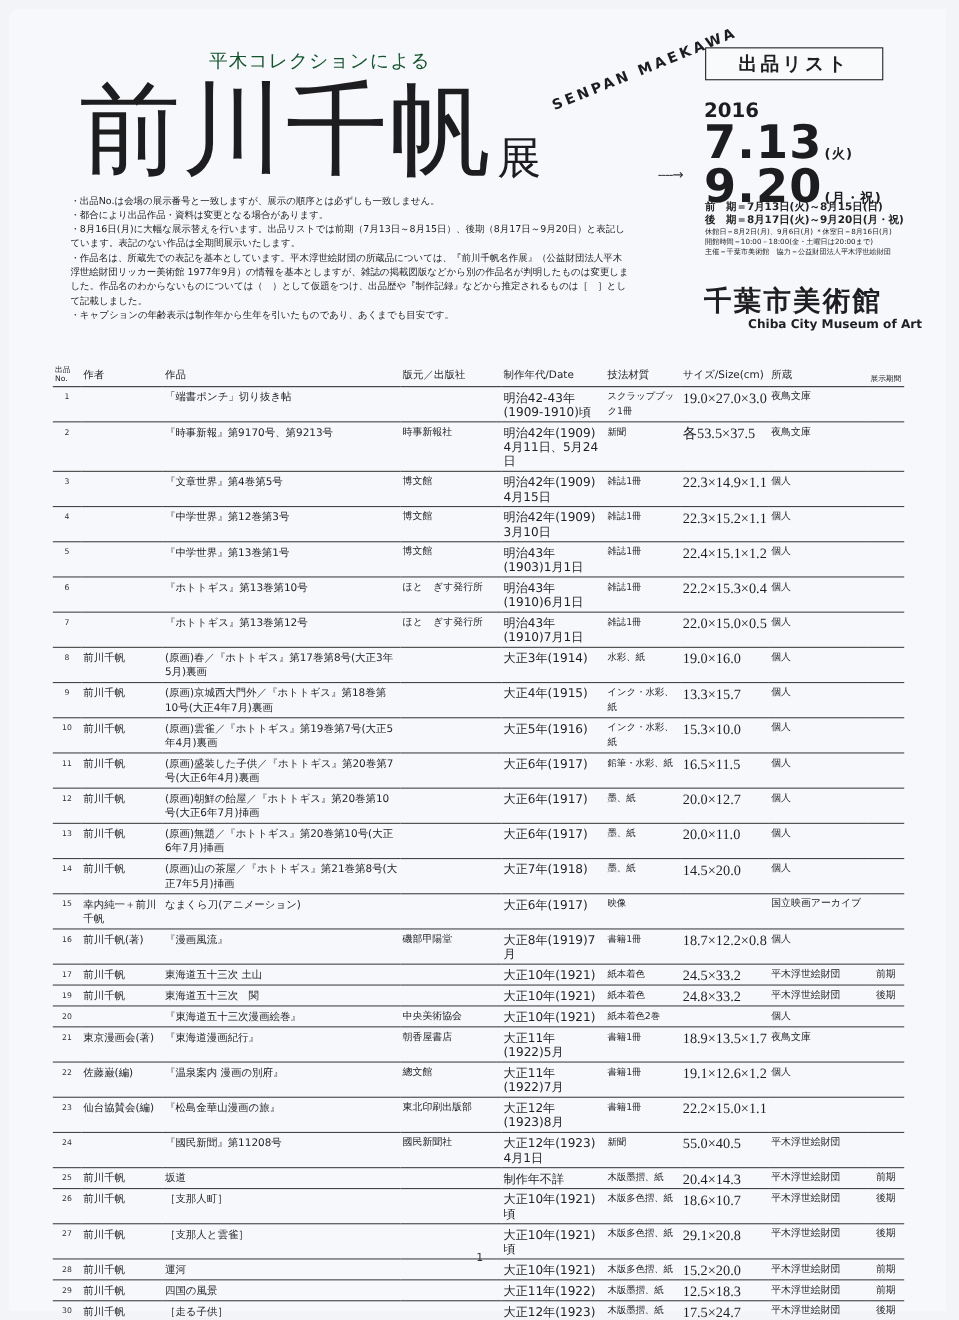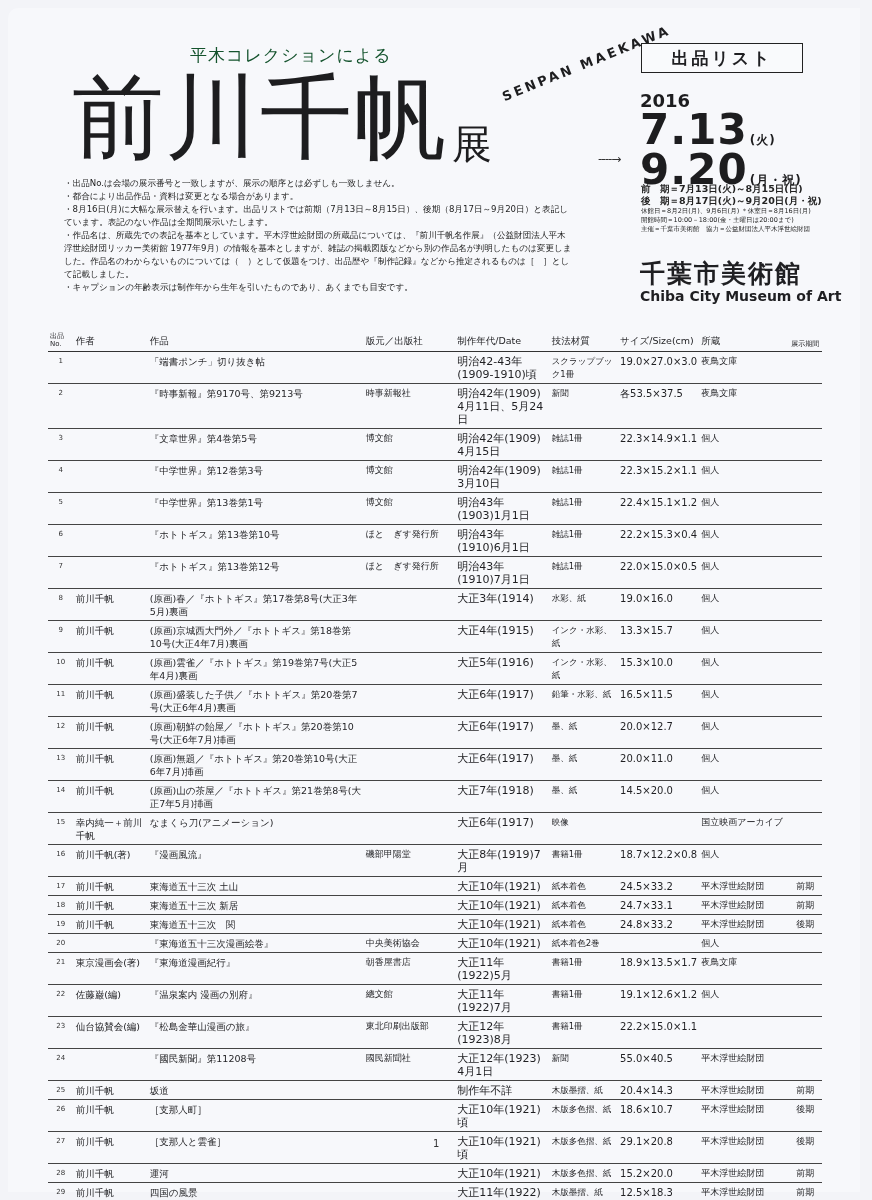--- a/index.html
+++ b/index.html
@@ -35,21 +35,21 @@
   .dates { position: absolute; left: 640px; top: 92px; color: #1d1d1f; }
   .dates .year { font-size: 18px; font-weight: bold; line-height: 1; }
   .dates .big { font-size: 42px; font-weight: bold; line-height: 0.95; letter-spacing: 1px; }
   .dates .dow { font-size: 12px; font-weight: bold; margin-left: 2px; }
   .dates .arrow { position: absolute; left: -42px; top: 60px; font-size: 12px; color: #333; letter-spacing: -1px; }
   .period { position: absolute; left: 641px; top: 183px; font-size: 8.5px; line-height: 11px; color: #222; }
   .period .lg { font-size: 9.5px; font-weight: bold; line-height: 12px; }
   .period .sm { font-size: 6.5px; line-height: 9px; }
   .museum { position: absolute; left: 640px; top: 260px; }
   .museum .ja { font-size: 25px; font-weight: bold; letter-spacing: 2px; line-height: 1.1; }
-  .museum .en { font-size: 14px; font-weight: bold; line-height: 1.2; }
+  .museum .en { font-size: 11px; font-weight: bold; line-height: 1.2; margin-left: 40px; }
   .notes {
     position: absolute; left: 64px; top: 177px; width: 510px; font-size: 8.6px; line-height: 13px; color: #222;
   }
   .notes p { margin: 0; }
   table.works {
     position: absolute; left: 48px; top: 330px; width: 774px; border-collapse: collapse;
     font-size: 9px; color: #1f1f22;
   }
   table.works th {
     font-weight: normal; text-align: left; vertical-align: bottom; padding: 2px 2px 3px;
@@ -59,21 +59,21 @@
   table.works th.term { font-size: 7px; line-height: 8px; text-align: center; }
   table.works td {
     vertical-align: top; padding: 3px 2px 2px; border-bottom: 1.3px solid #444; line-height: 13px;
   }
   td.c-no { font-size: 7px; color: #333; text-align: center; width: 22px; }
   td.c-artist { width: 72px; font-size: 9.5px; }
   td.c-title { width: 218px; font-size: 9.5px; }
   td.c-pub { width: 90px; }
   td.c-date { width: 92px; font-size: 11px; }
   td.c-tech { width: 66px; font-size: 8.5px; }
-  td.c-size { width: 66px; font-size: 10px; }
+  td.c-size { width: 66px; font-size: 13px; font-family: Liberation Serif, serif; }
   td.c-owner { width: 88px; }
   td.c-term { width: 30px; text-align: center; }
   .page-num { position: absolute; left: 433px; top: 1138px; font-size: 10px; color: #333; }
 </style>
 </head>
 <body>
 
 <div class="page"></div>
 
 <div class="subtitle">平木コレクションによる</div>
@@ -306,31 +306,20 @@
         <td class="c-artist">前川千帆</td>
         <td class="c-title">東海道五十三次 土山</td>
         <td class="c-pub"></td>
         <td class="c-date">大正10年(1921)</td>
         <td class="c-tech">紙本着色</td>
         <td class="c-size">24.5×33.2</td>
         <td class="c-owner">平木浮世絵財団</td>
         <td class="c-term">前期</td>
       </tr>
       <tr>
-        <td class="c-no">18</td>
-        <td class="c-artist">前川千帆</td>
-        <td class="c-title">東海道五十三次 新居</td>
-        <td class="c-pub"></td>
-        <td class="c-date">大正10年(1921)</td>
-        <td class="c-tech">紙本着色</td>
-        <td class="c-size">24.7×33.1</td>
-        <td class="c-owner">平木浮世絵財団</td>
-        <td class="c-term">前期</td>
-      </tr>
-      <tr>
         <td class="c-no">19</td>
         <td class="c-artist">前川千帆</td>
         <td class="c-title">東海道五十三次　関</td>
         <td class="c-pub"></td>
         <td class="c-date">大正10年(1921)</td>
         <td class="c-tech">紙本着色</td>
         <td class="c-size">24.8×33.2</td>
         <td class="c-owner">平木浮世絵財団</td>
         <td class="c-term">後期</td>
       </tr>

